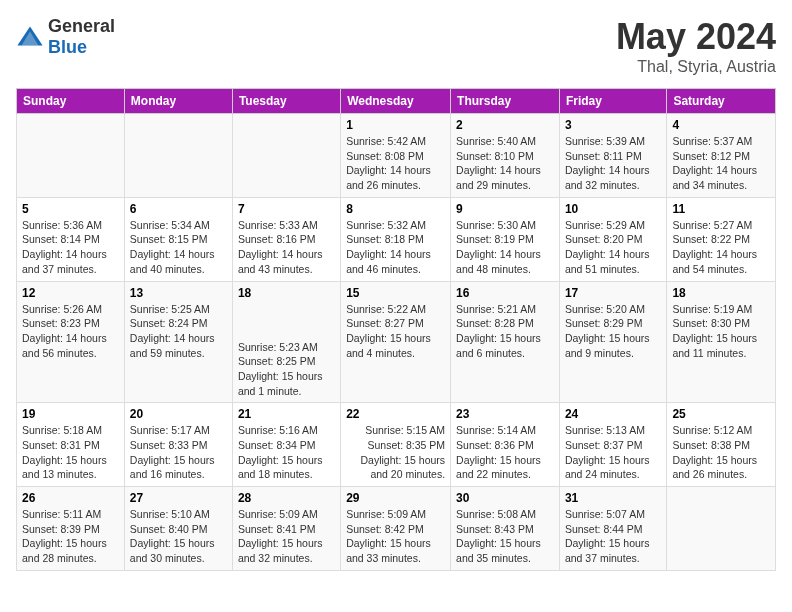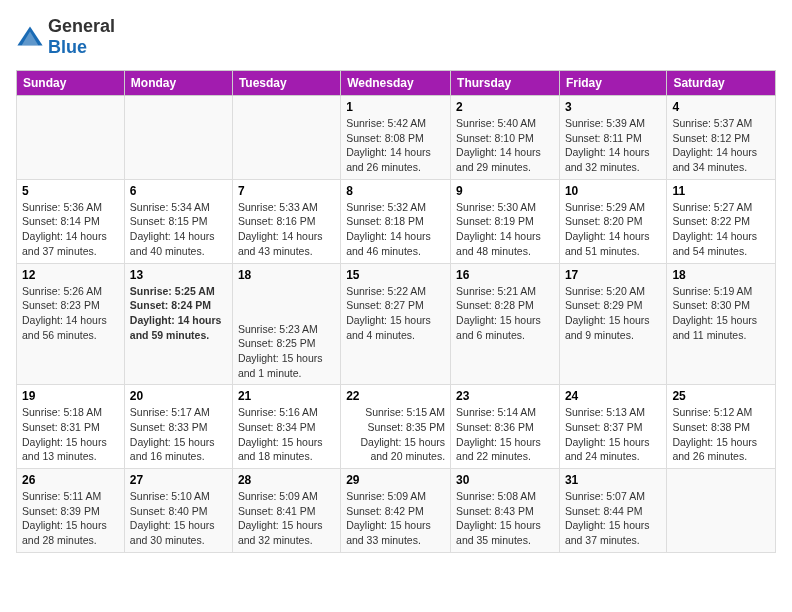--- a/index.html
+++ b/index.html
@@ -96,20 +96,22 @@
     <svg class="logo-icon" viewBox="0 0 40 40" xmlns="http://www.w3.org/2000/svg">
       <polygon points="20,5 38,32 2,32" fill="#1a6bb5"></polygon>
       <polygon points="20,12 32,32 8,32" fill="#fff" opacity="0.3"></polygon>
     </svg>
     <div>
       <span class="logo-text-general">General</span><br>
       <span class="logo-text-blue">Blue</span>
     </div>
   </div>
   <div class="title-block">
+    <div class="main-title">May 2024</div>
+    <div class="subtitle">Thal, Styria, Austria</div>
   </div>
 </div>
 
 <table>
   <thead>
     <tr id="weekday-header">
     <th>Sunday</th>
         <th>Monday</th>
         <th>Tuesday</th>
         <th>Wednesday</th>
@@ -206,21 +208,21 @@
       <tr>
         <td>
           <span class="day-num">12</span>
           <div class="cell-text" style="white-space: pre-line;">Sunrise: 5:26 AM
 Sunset: 8:23 PM
 Daylight: 14 hours
 and 56 minutes.</div>
         </td>
         <td>
           <span class="day-num">13</span>
-          <div class="cell-text" style="white-space: pre-line; font-weight: bold;">Sunrise: 5:25 AM
+          <div class="cell-text" style="white-space: pre-line;">Sunrise: 5:25 AM
 Sunset: 8:24 PM
 Daylight: 14 hours
 and 59 minutes.</div>
         </td>
         <td>
           <span class="day-num">18</span>
           <div class="cell-text" style="white-space: pre-line; margin-top: 40px;">Sunrise: 5:23 AM
 Sunset: 8:25 PM
 Daylight: 15 hours
 and 1 minute.</div>

